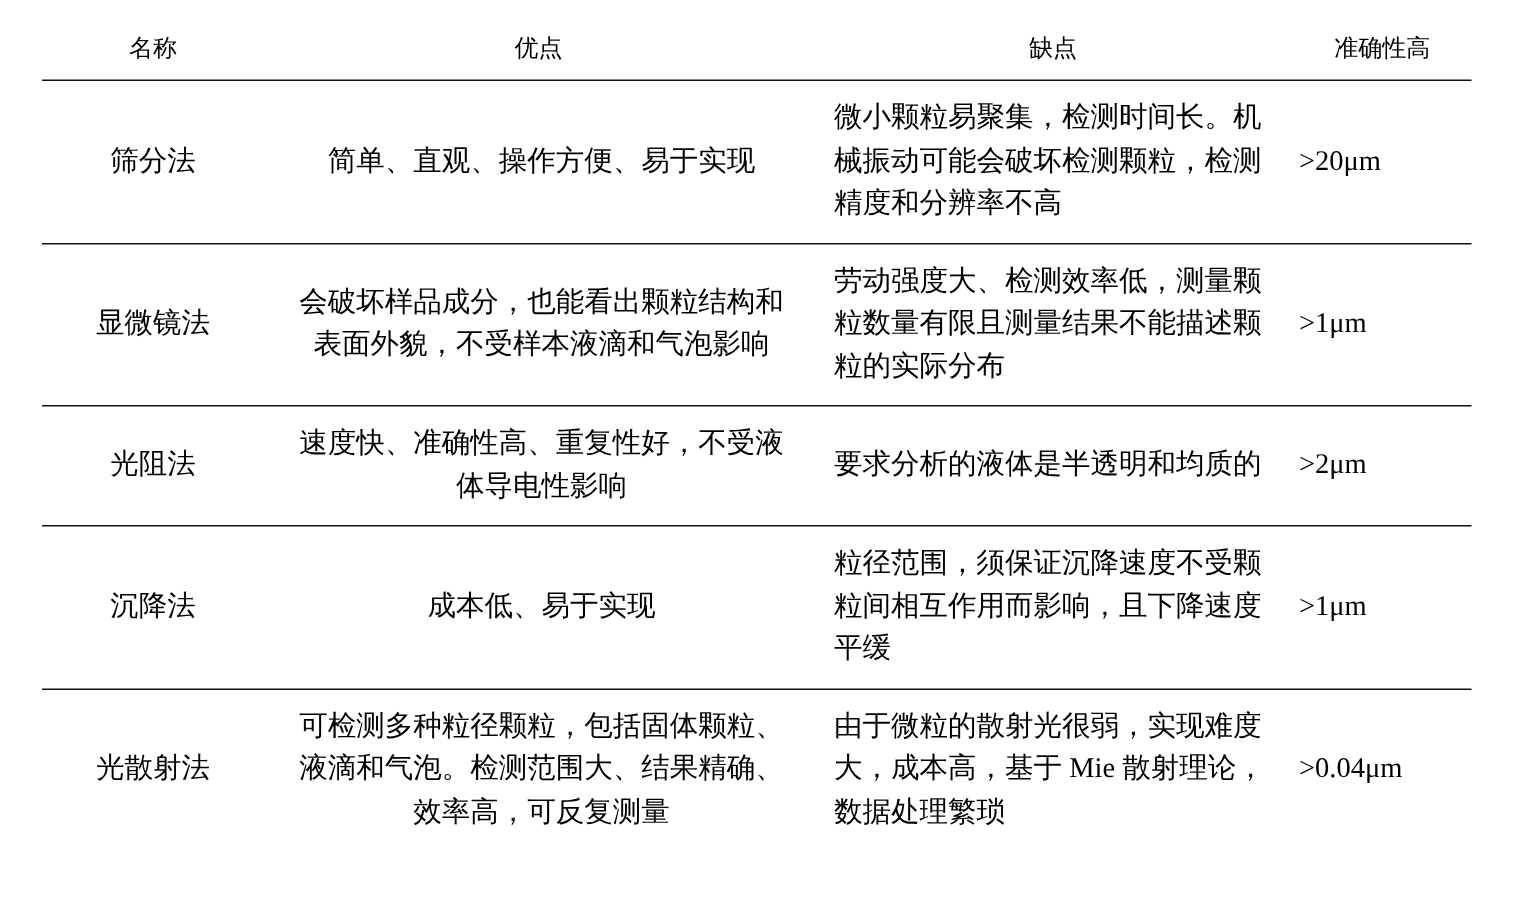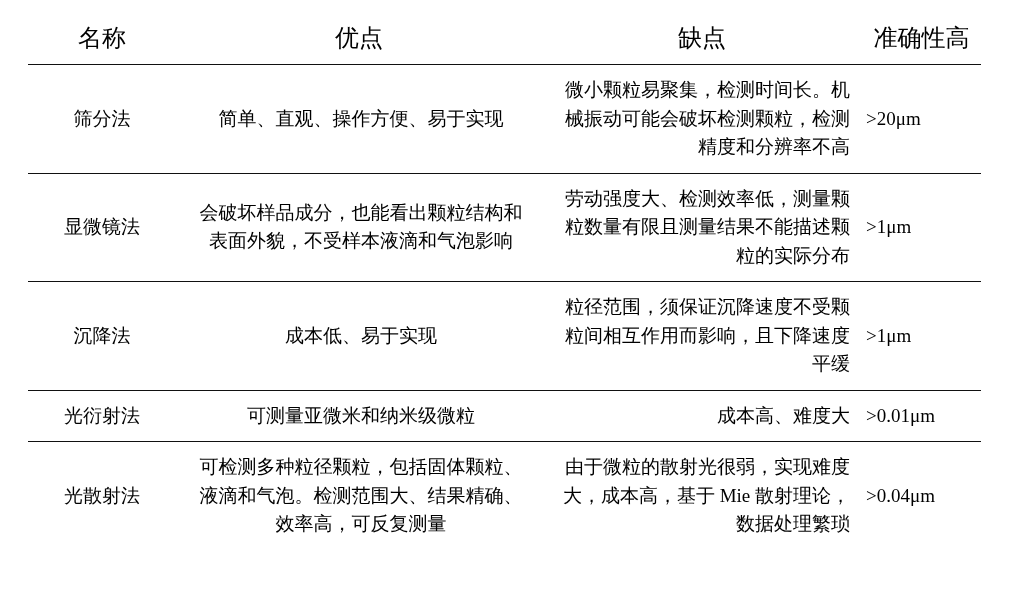--- a/index.html
+++ b/index.html
@@ -26,21 +26,21 @@
     margin: 12px 0 0 0;
     border-collapse: collapse;
     table-layout: fixed;
   }
   table.compare col.c-name  { width: 148px; }
   table.compare col.c-pros  { width: 366px; }
   table.compare col.c-cons  { width: 320px; }
   table.compare col.c-range { width: 119px; }
   thead th {
     font-weight: normal;
-    font-size: 24px;
+    font-size: 16px;
     padding: 10px 0 10px 0;
     border-bottom: 1.5px solid #111;
     vertical-align: middle;
     font-family: Liberation Mono, monospace;
   }
   tbody td {
     font-size: 19px;
     line-height: 1.5;
     padding: 11px 10px 11px 10px;
     vertical-align: middle;
@@ -53,21 +53,21 @@
     text-align: center;
     padding-left: 4px;
     padding-right: 4px;
   }
   td.pros {
     text-align: center;
     padding-left: 18px;
     padding-right: 14px;
   }
   td.cons {
-    text-align: right;
+    text-align: left;
     padding-left: 14px;
     padding-right: 12px;
   }
   td.range {
     padding-left: 4px;
     padding-right: 4px;
     white-space: nowrap;
   }
 </style>
 </head>
@@ -96,30 +96,30 @@
         <td class="cons">微小颗粒易聚集，检测时间长。机械振动可能会破坏检测颗粒，检测精度和分辨率不高</td>
         <td class="range">&gt;20μm</td>
       </tr>
       <tr>
         <td class="name">显微镜法</td>
         <td class="pros">会破坏样品成分，也能看出颗粒结构和表面外貌，不受样本液滴和气泡影响</td>
         <td class="cons">劳动强度大、检测效率低，测量颗粒数量有限且测量结果不能描述颗粒的实际分布</td>
         <td class="range">&gt;1μm</td>
       </tr>
       <tr>
+        <td class="name">光阻法</td>
+        <td class="pros">速度快、准确性高、重复性好，不受液体导电性影响</td>
+        <td class="cons">要求分析的液体是半透明和均质的</td>
+        <td class="range">&gt;2μm</td>
+      </tr>
+      <tr>
         <td class="name">沉降法</td>
         <td class="pros">成本低、易于实现</td>
         <td class="cons">粒径范围，须保证沉降速度不受颗粒间相互作用而影响，且下降速度平缓</td>
         <td class="range">&gt;1μm</td>
-      </tr>
-      <tr>
-        <td class="name">光衍射法</td>
-        <td class="pros">可测量亚微米和纳米级微粒</td>
-        <td class="cons">成本高、难度大</td>
-        <td class="range">&gt;0.01μm</td>
       </tr>
       <tr>
         <td class="name">光散射法</td>
         <td class="pros">可检测多种粒径颗粒，包括固体颗粒、液滴和气泡。检测范围大、结果精确、效率高，可反复测量</td>
         <td class="cons">由于微粒的散射光很弱，实现难度大，成本高，基于 Mie 散射理论，数据处理繁琐</td>
         <td class="range">&gt;0.04μm</td>
       </tr>
     </tbody>
   </table>
 

